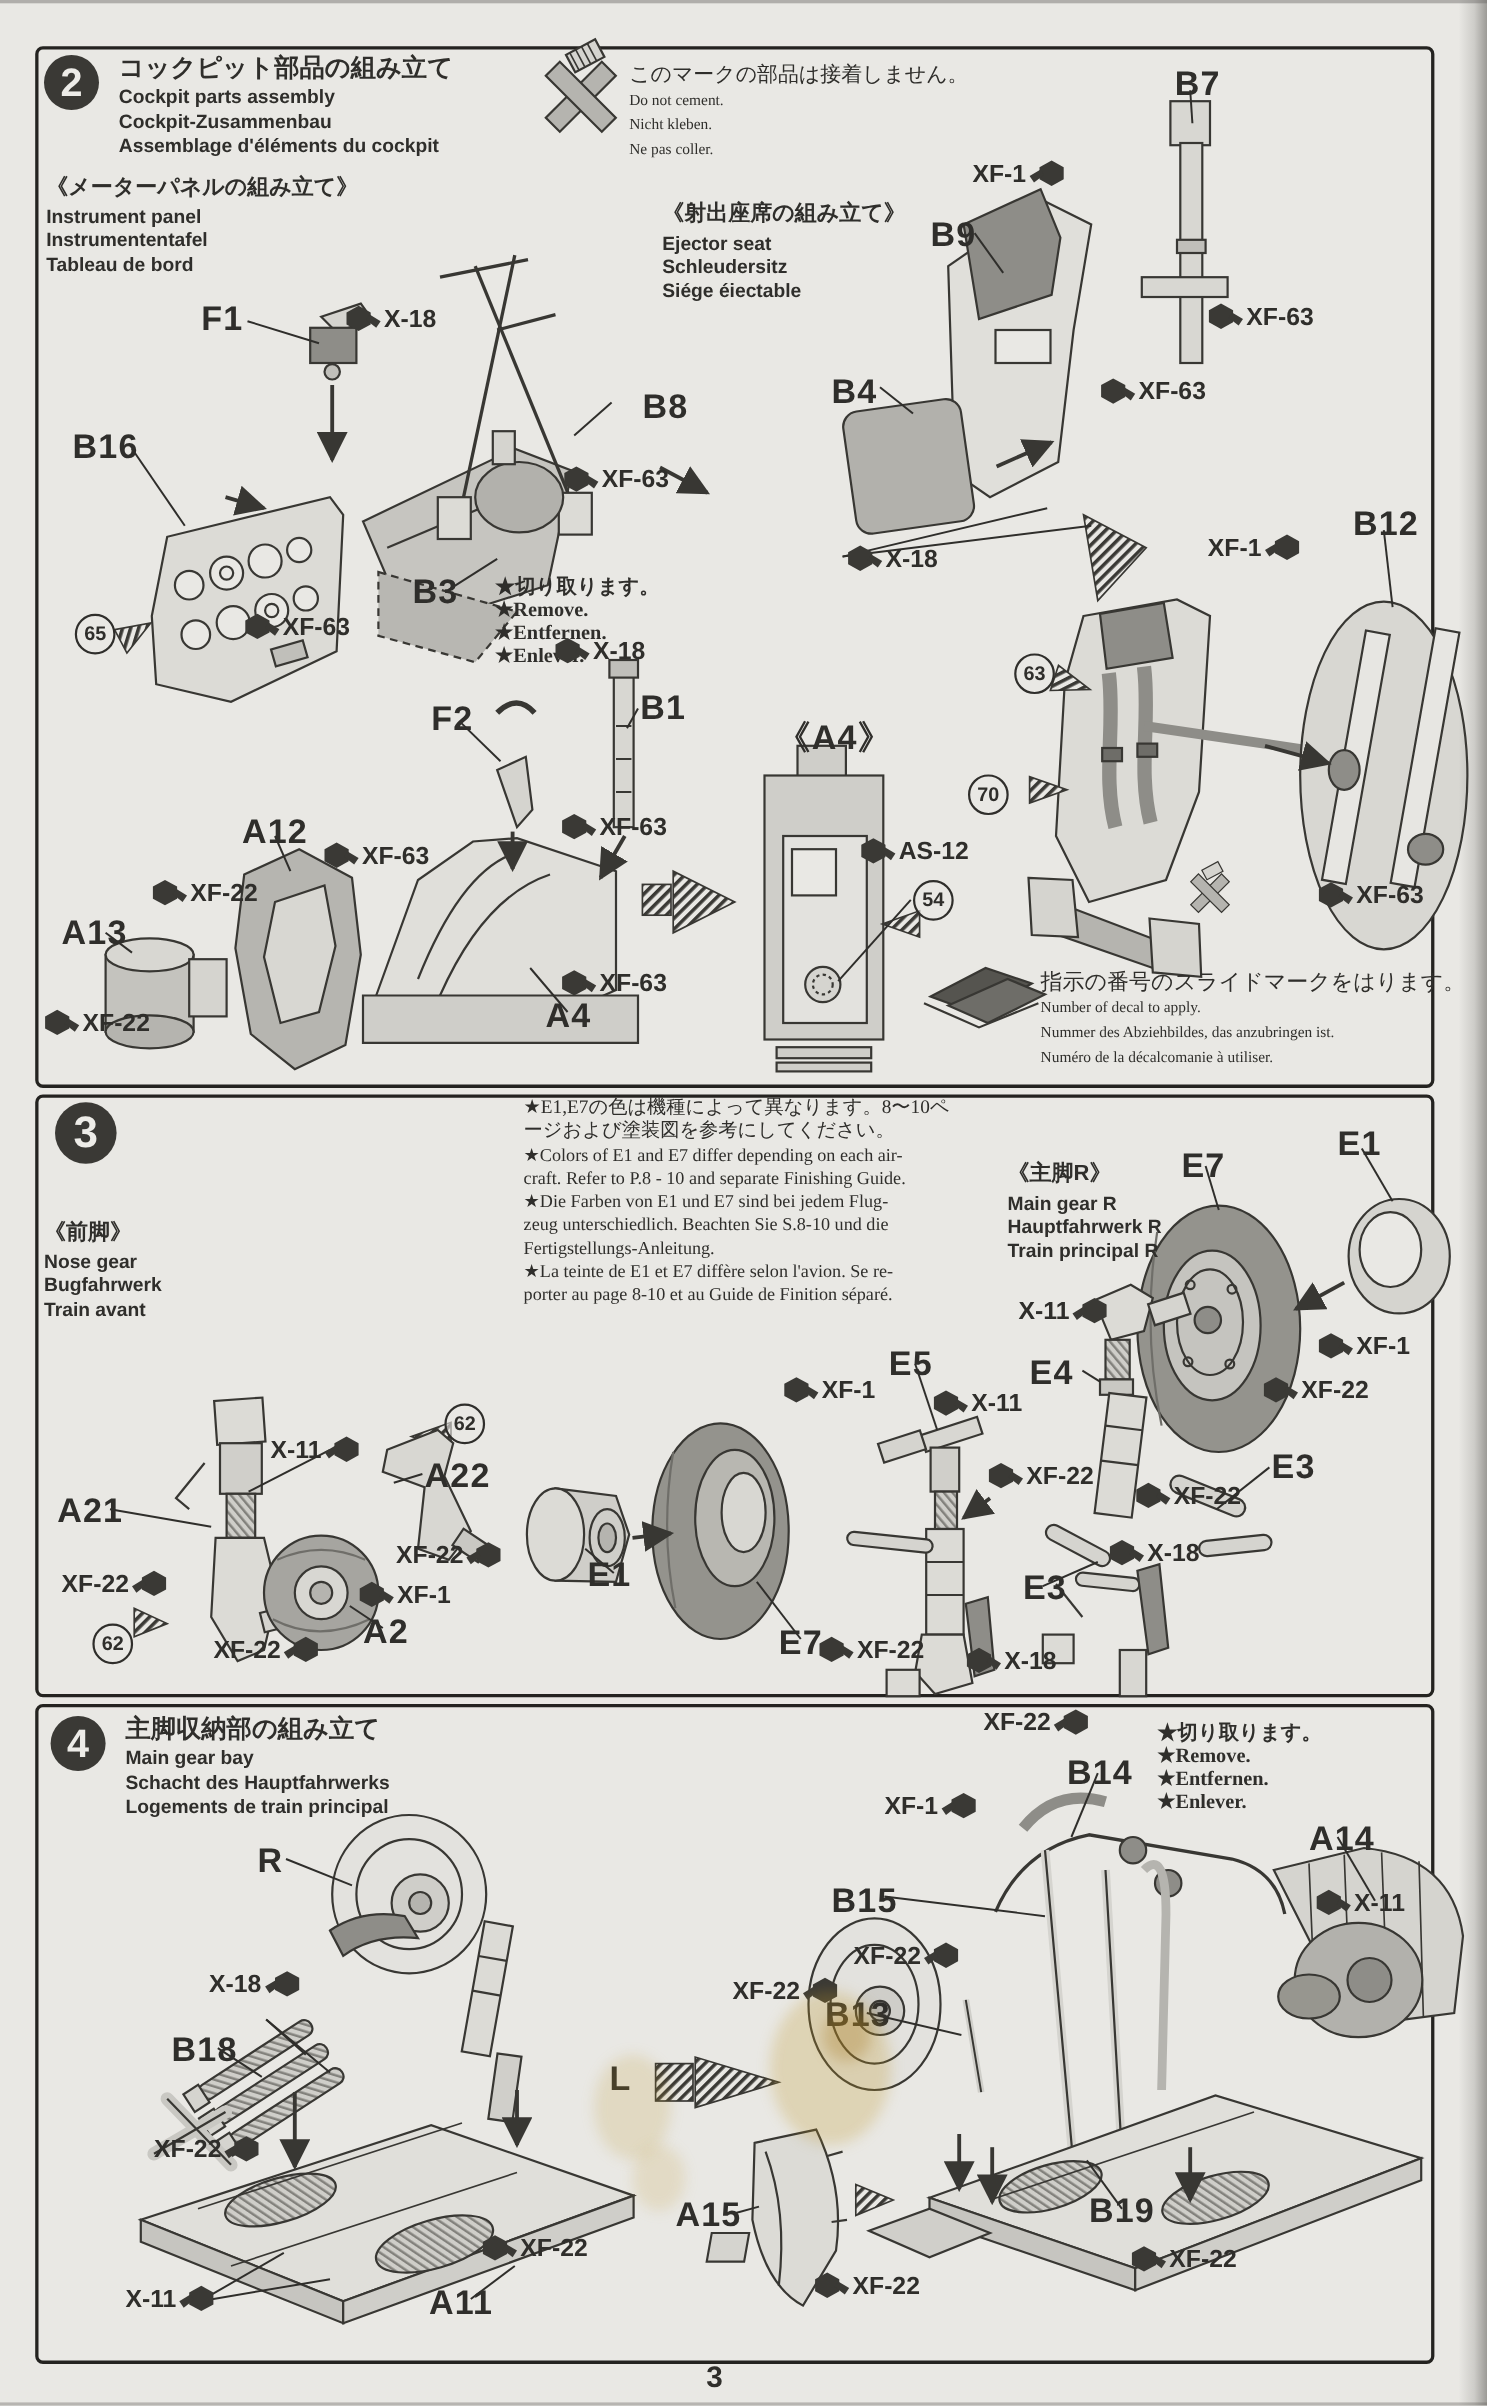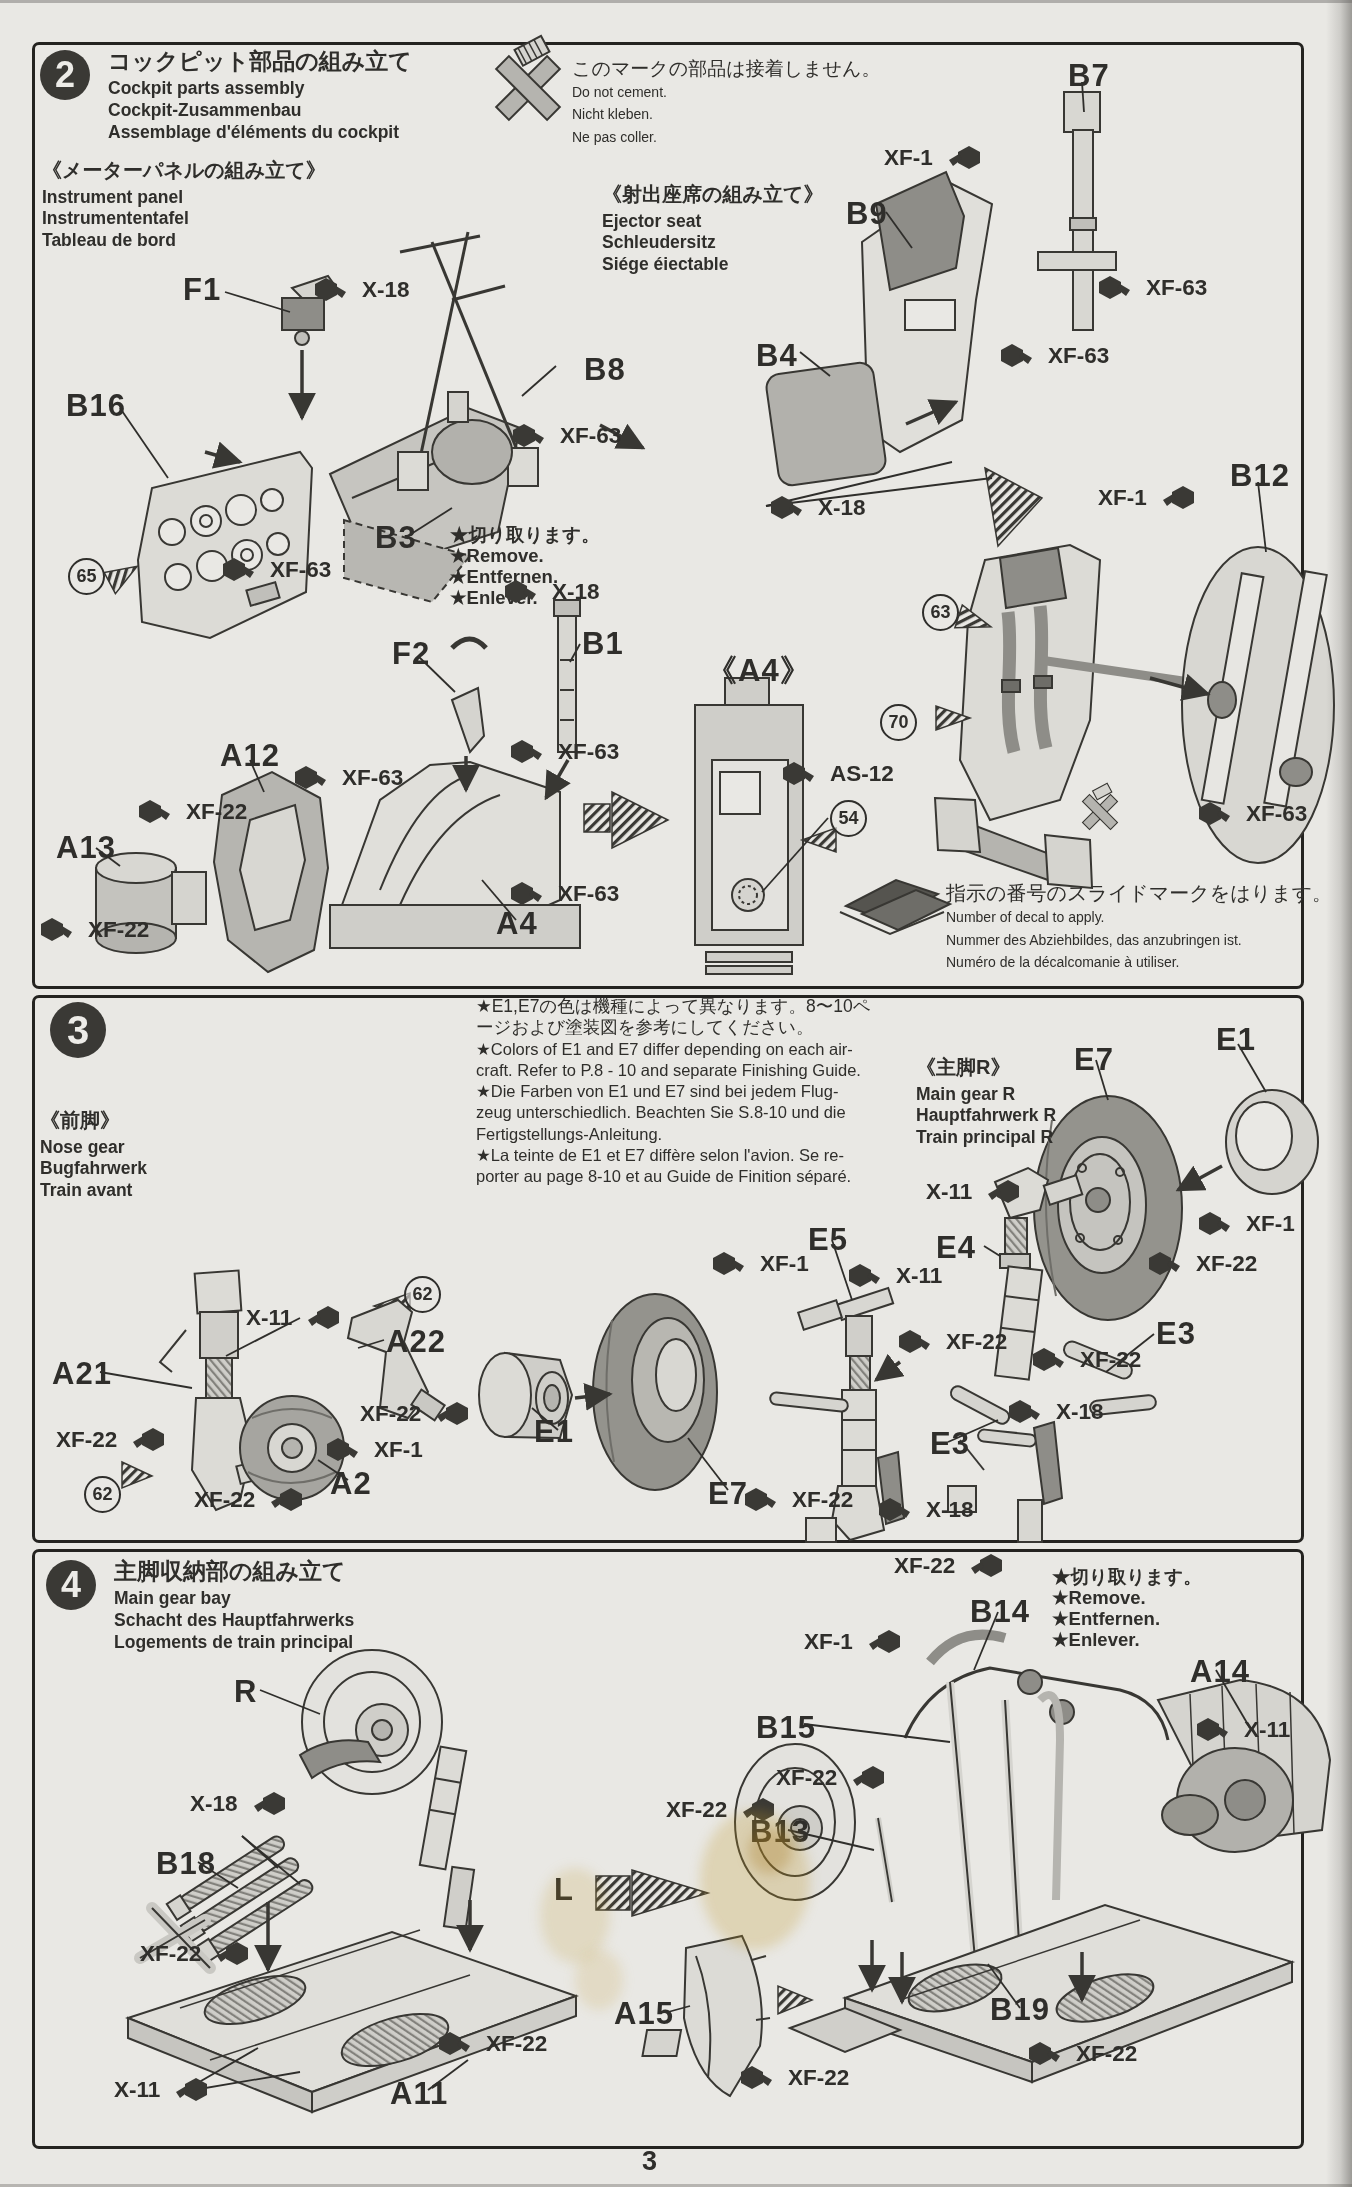--- a/index.html
+++ b/index.html
@@ -19,34 +19,34 @@
     font-size:36px;font-weight:bold;display:flex;align-items:center;justify-content:center;flex:0 0 auto;}
   #head3 .step-circle{width:56px;height:56px;font-size:40px;}
   .sec-title .jp{font-size:23px;margin-bottom:5px;}
   .sec-title div{font-size:17.5px;line-height:22px;font-weight:bold;}
   .sec-title .jp{font-weight:bold;}
   .block{position:absolute;}
   .block .jp{font-size:20px;margin-bottom:5px;font-weight:bold;}
   .block div{font-size:17.5px;line-height:21.5px;font-weight:bold;}
   #sub1{left:42px;top:160px;} #sub2{left:602px;top:184px;} #sub3{left:60px;top:640px;}
   #sub4{left:40px;top:1110px;} #sub5{left:494px;top:1212px;} #sub6{left:916px;top:1057px;}
-  .note{position:absolute;}
+  .note{position:absolute;font-family:Liberation Serif, serif;}
   .note div{font-size:14px;line-height:22.5px;}
   .note .jp{font-size:19px;}
   #dnc{left:572px;top:58px;}
   #note-remove2{left:450px;top:524px;}
   #note-remove4{left:1052px;top:1566px;}
   #note-remove2 div,#note-remove4 div{font-size:18.5px;line-height:21px;font-weight:bold;}
   #note-decal{left:946px;top:880px;}
   #note-decal .jp{font-size:20px;line-height:26px;}
   #note-color{left:476px;top:996px;width:442px;}
   #note-color div{font-size:16.5px;line-height:21.3px;}
   #note-color .jp{font-size:17.5px;}
   .lb-part{position:absolute;font-weight:bold;font-size:31px;letter-spacing:1px;white-space:nowrap;z-index:3;}
-  .lb-paint{position:absolute;display:flex;align-items:center;gap:14px;font-size:22.5px;font-weight:bold;white-space:nowrap;z-index:3;}
+  .lb-paint{position:absolute;display:flex;align-items:center;gap:1px;font-size:22.5px;font-weight:bold;white-space:nowrap;z-index:3;}
   .lb-paint .chip.flip{transform:scaleX(-1);}
   .lb-decal{position:absolute;width:33px;height:33px;border:2.5px solid #2f2e2b;border-radius:50%;
     display:flex;align-items:center;justify-content:center;font-size:18px;font-weight:bold;z-index:3;background:rgba(233,232,228,.6);}
   .pagenum{position:absolute;left:642px;top:2146px;font-size:27px;font-weight:bold;}
   .edge-right{position:absolute;right:0;top:0;width:26px;height:100%;z-index:4;
     background:linear-gradient(to right,rgba(80,78,74,0) 0%,rgba(80,78,74,.18) 55%,rgba(60,58,54,.45) 100%);}
   .edge-top{position:absolute;left:0;top:0;width:100%;height:3px;background:#6b6965;opacity:.45;z-index:4;}
   .edge-bottom{position:absolute;left:0;bottom:0;width:100%;height:3px;background:#6b6965;opacity:.4;z-index:4;}
   .stain{position:absolute;border-radius:50%;filter:blur(6px);z-index:2;pointer-events:none;}
   .st1{left:700px;top:1810px;width:110px;height:140px;background:rgba(190,150,40,.25);}

